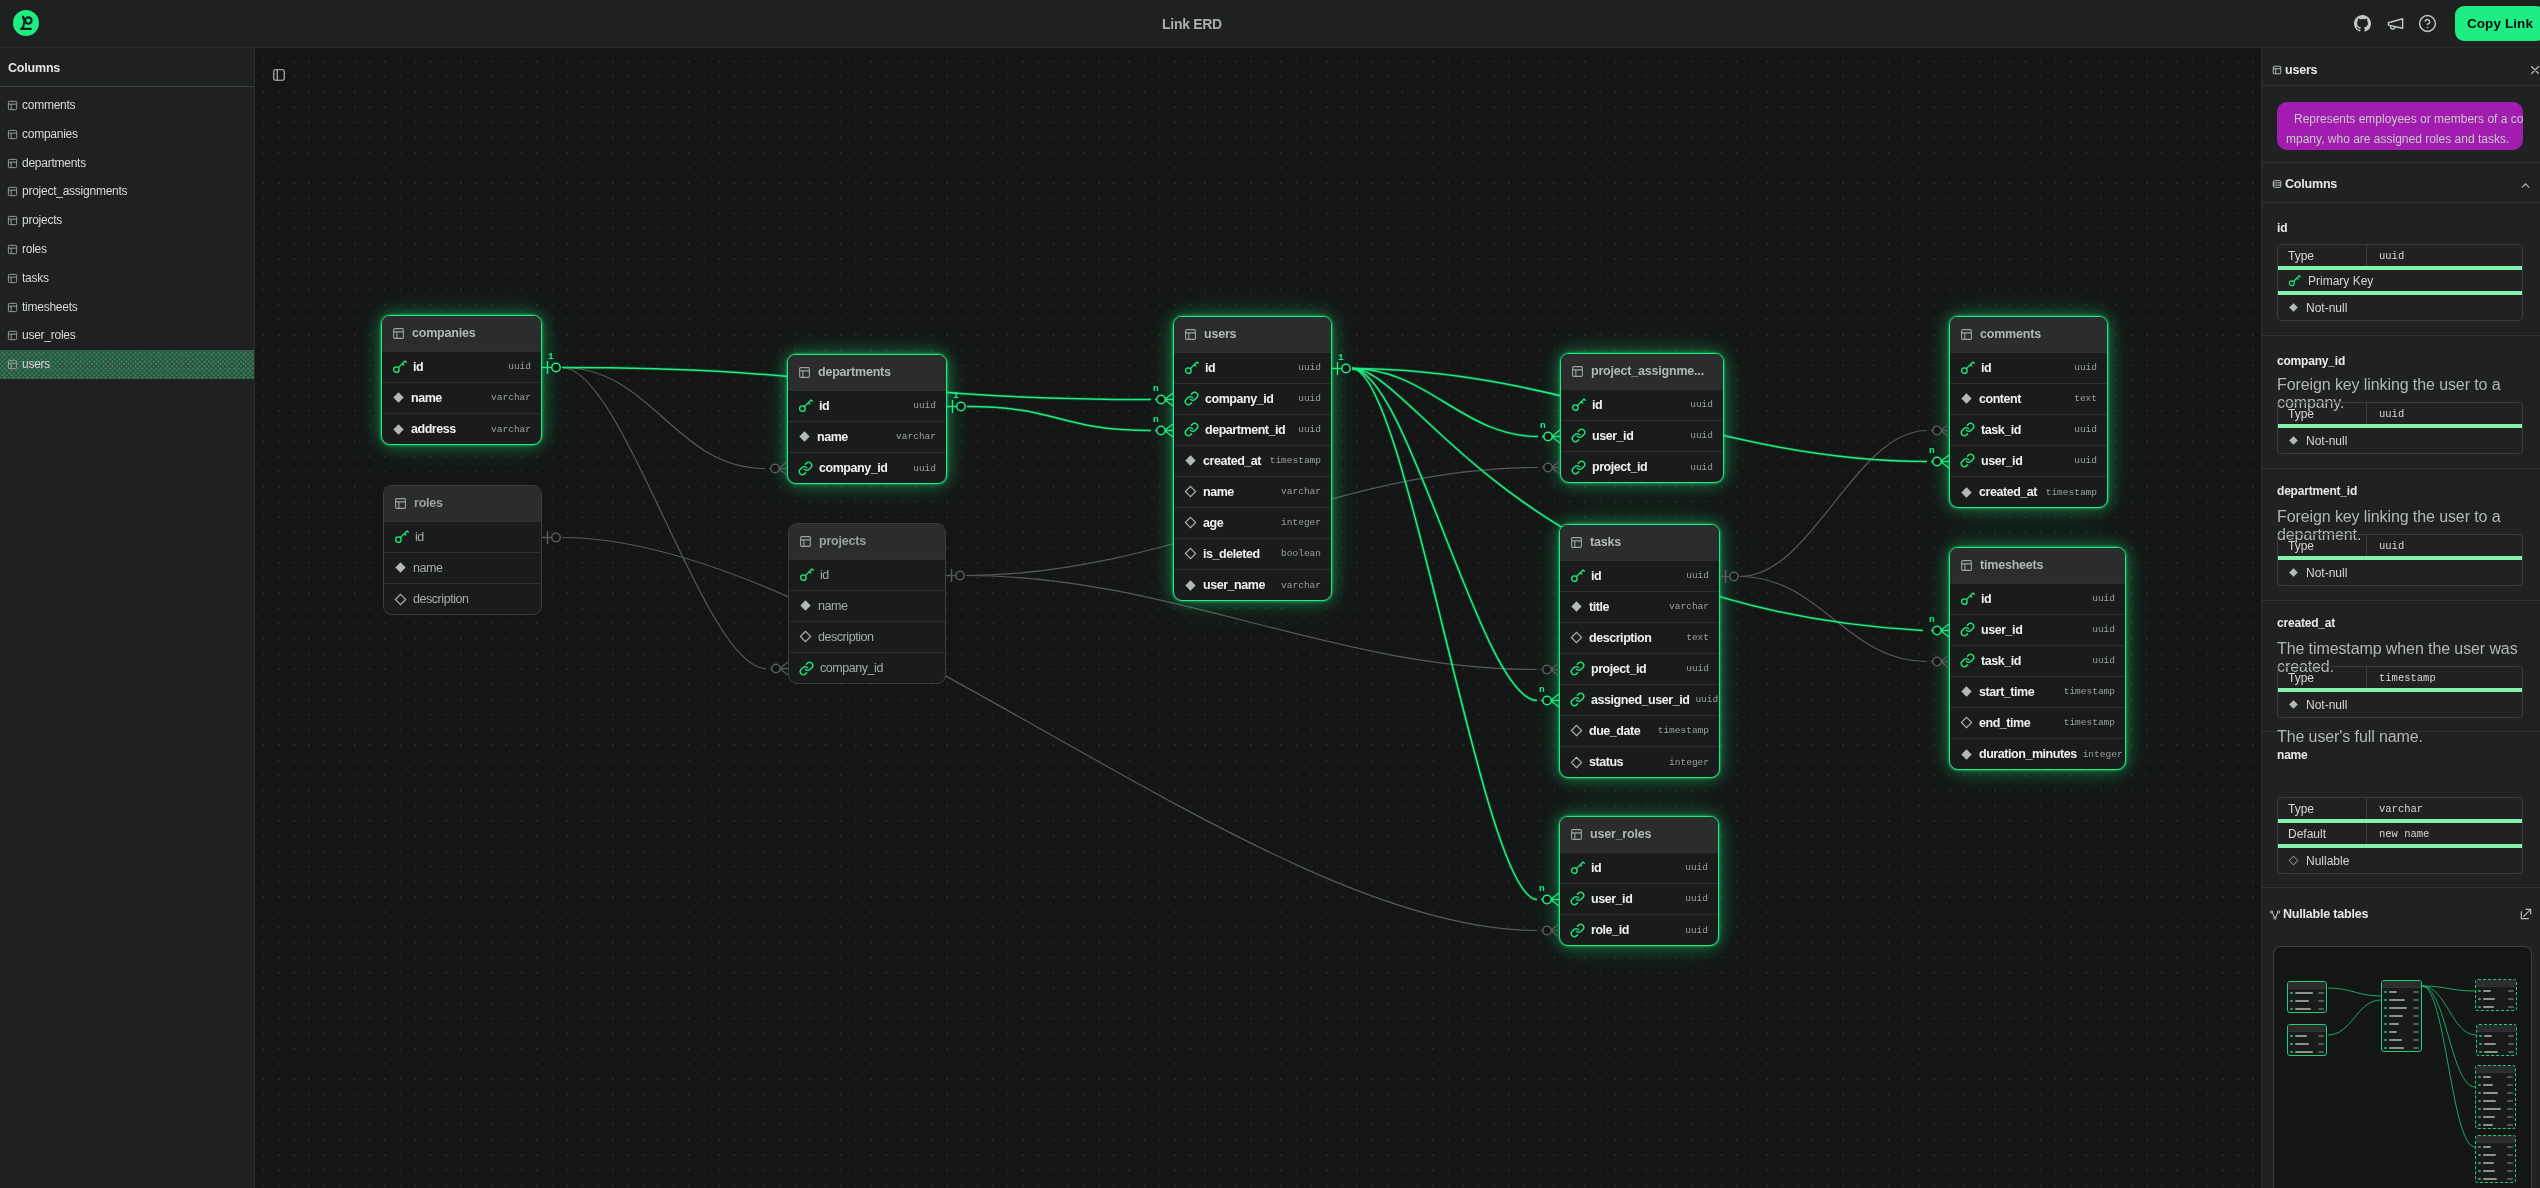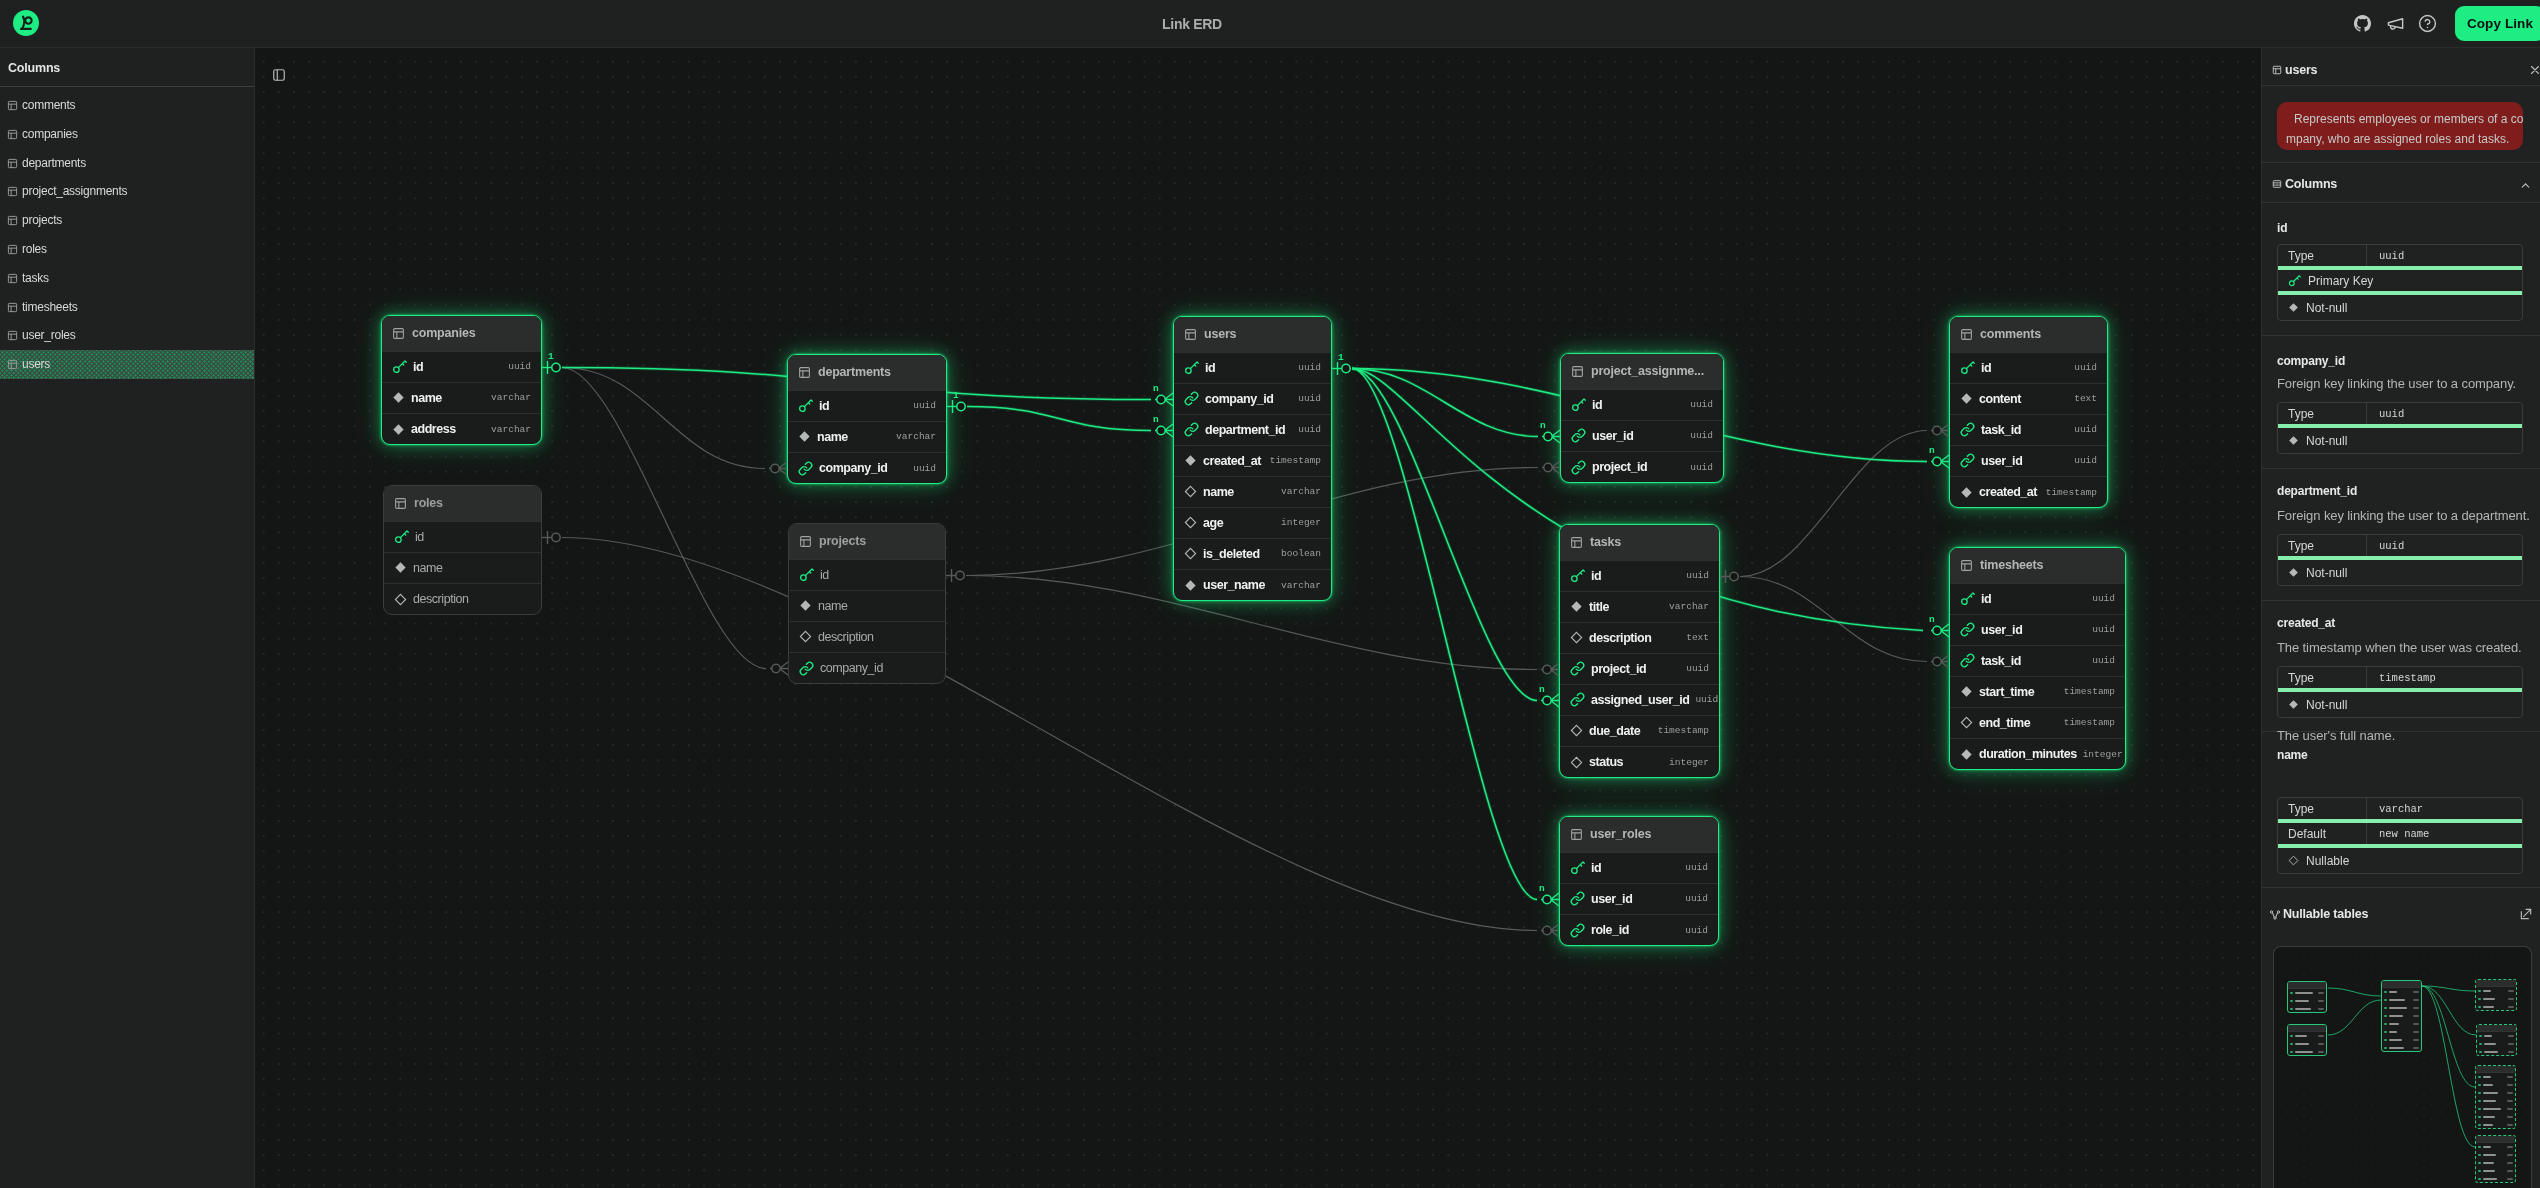--- a/index.html
+++ b/index.html
@@ -45,21 +45,21 @@
 .node.dim{border:1px solid #3b3e3c;box-shadow:none}
 .node.dim .nh{color:#9ba09d}
 .node.dim .cn{color:#a6aba8;font-weight:500}
 
 #rpanel{position:absolute;left:2261px;top:48px;width:279px;height:1140px;background:#202222;z-index:25;
  border-left:1px solid #2c2e2d;color:#dadddb}
 .rp-abs{position:absolute}
 .divid{position:absolute;left:0;width:279px;height:1px;background:#303332}
 .sechead{font-size:12.5px;font-weight:700;letter-spacing:-0.2px;color:#e6e8e7}
 .collbl{font-size:12px;font-weight:700;letter-spacing:-0.2px;color:#e6e8e7}
-.coldesc{font-size:13px;letter-spacing:-0.1px;color:#b2b6b4}
+.coldesc{font-size:16px;letter-spacing:-0.1px;color:#b2b6b4}
 .ptable{position:absolute;left:15px;width:246px;border:1px solid #3a3d3b;border-radius:4px}
 .ptr{height:25px;display:flex;align-items:center;border-bottom:4px solid #86efac;font-size:12px;color:#d4d7d5}
 .ptr:last-child{border-bottom:none}
 .ptr .c1{width:89px;padding-left:10px;border-right:1px solid #3a3d3b;align-self:stretch;display:flex;align-items:center}
 .ptr .c2{padding-left:12px;font-family:"Liberation Mono",monospace;font-size:10.5px}
 .ptr.full{padding-left:10px;gap:7px}
 #minimap{position:absolute;left:11px;top:898px;width:259px;height:242px;border:1px solid #3a3d3b;
  border-radius:8px 8px 0 0;border-bottom:none;background:#141615;overflow:hidden;
  background-image:radial-gradient(circle,#242625 .7px,rgba(0,0,0,0) 1px);background-size:15px 15px}
 .mn{position:absolute;background:#191b1a;border:1px solid #27c97c;border-radius:3px;overflow:hidden}
@@ -692,21 +692,21 @@
 <div id="rpanel">
     <svg class="rp-abs" style="left:10px;top:17px" width="10" height="10" viewBox="0 0 24 24" fill="none" stroke="#c3c7c5" stroke-width="2.2">
       <rect x="3" y="3" width="18" height="18" rx="2"></rect>
       <path d="M3 9h18M9 9v12"></path>
     </svg>
     <div class="rp-abs sechead" style="left:23px;top:15px">users</div>
     <svg class="rp-abs" style="left:266px;top:15px" width="14" height="14" viewBox="0 0 24 24" fill="none" stroke="#b6bab8" stroke-width="2" stroke-linecap="round">
       <path d="M18 6 6 18M6 6l12 12"></path>
     </svg>
     <div class="divid" style="top:37px"></div>
-    <div class="rp-abs" style="left:15px;top:54px;width:246px;height:48px;background:#7f1d1d;border-radius:10px;font-size:12px;color:#c6c9c7;padding:7px 9px;line-height:20px;white-space:nowrap;overflow:hidden"><span style="padding-left:8px"></span>Represents employees or members of a co<br>mpany, who are assigned roles and tasks.</div>
+    <div class="rp-abs" style="left:15px;top:54px;width:246px;height:48px;background:#a21caf;border-radius:10px;font-size:12px;color:#c6c9c7;padding:7px 9px;line-height:20px;white-space:nowrap;overflow:hidden"><span style="padding-left:8px"></span>Represents employees or members of a co<br>mpany, who are assigned roles and tasks.</div>
     <div class="divid" style="top:114px"></div>
     <svg class="rp-abs" style="left:10px;top:131px" width="10" height="10" viewBox="0 0 24 24" fill="none" stroke="#c3c7c5" stroke-width="2.2">
       <rect x="3" y="4" width="18" height="16" rx="2"></rect>
       <path d="M3 9.3h18M3 14.6h18"></path>
     </svg>
     <div class="rp-abs sechead" style="left:23px;top:129px">Columns</div>
     <svg class="rp-abs" style="left:257px;top:131px" width="13" height="13" viewBox="0 0 24 24" fill="none" stroke="#b6bab8" stroke-width="2.2" stroke-linecap="round">
       <path d="m6 15 6-6 6 6"></path>
     </svg>
     <div class="divid" style="top:154px"></div>

